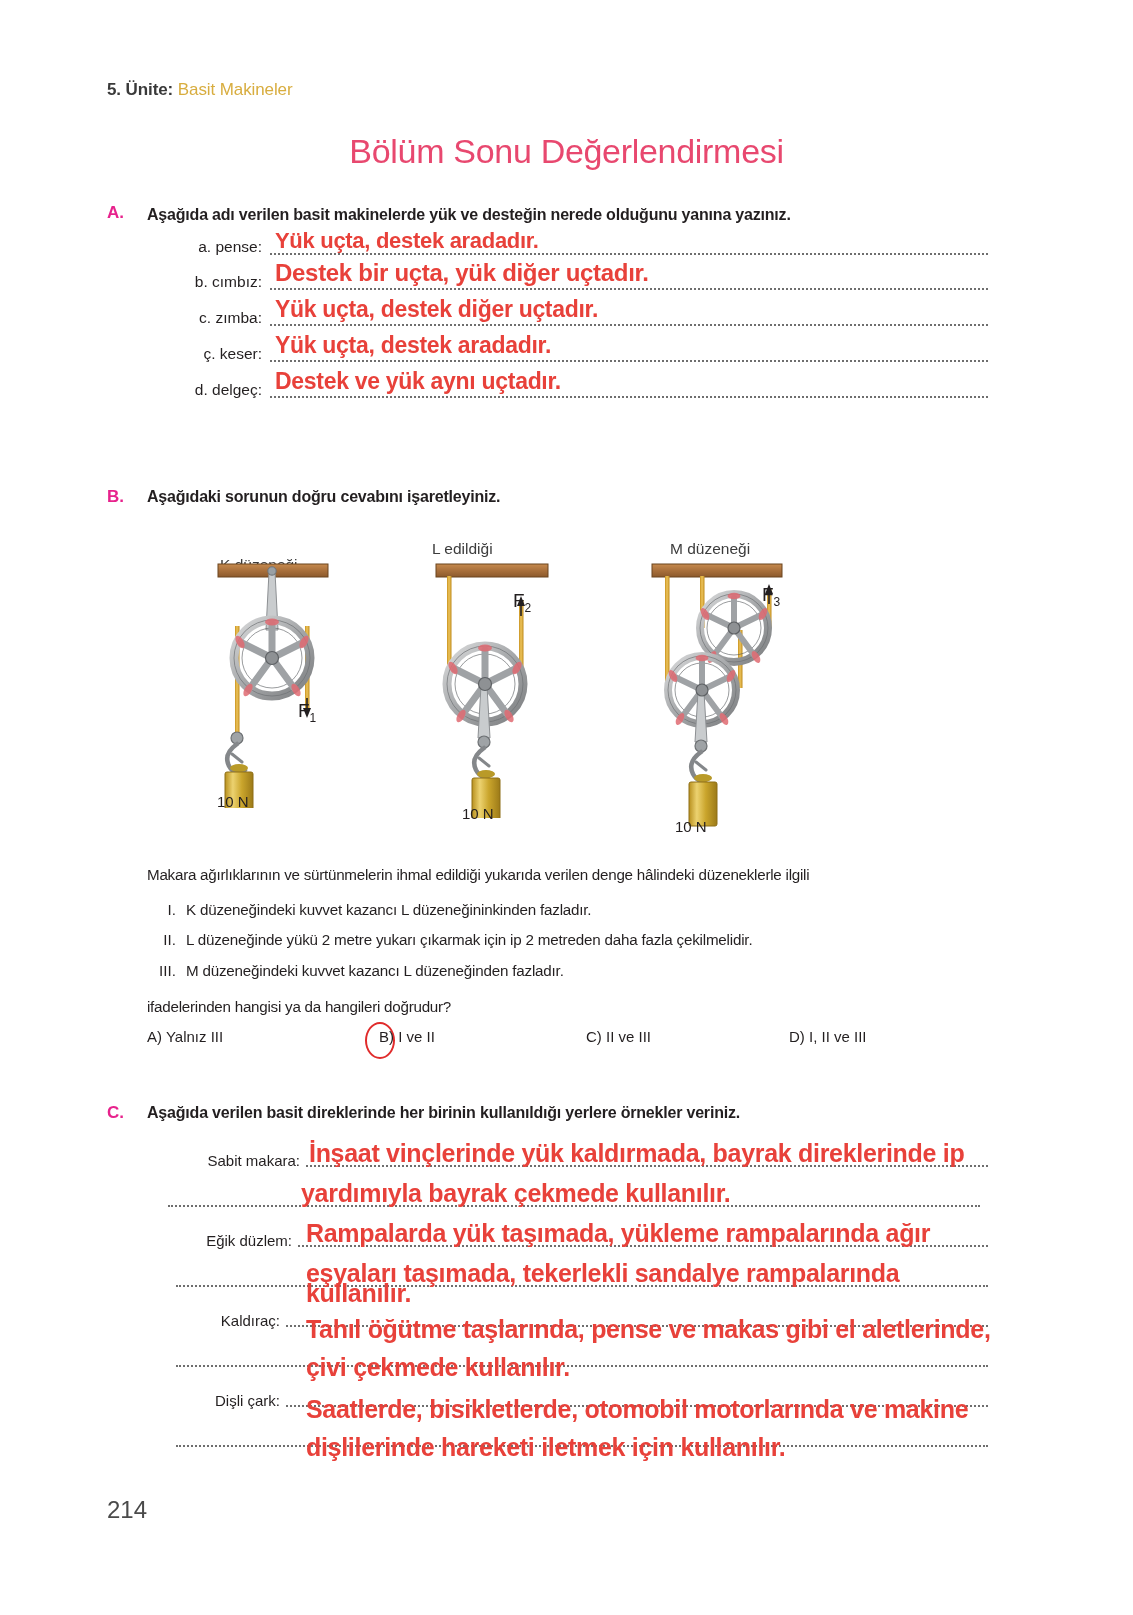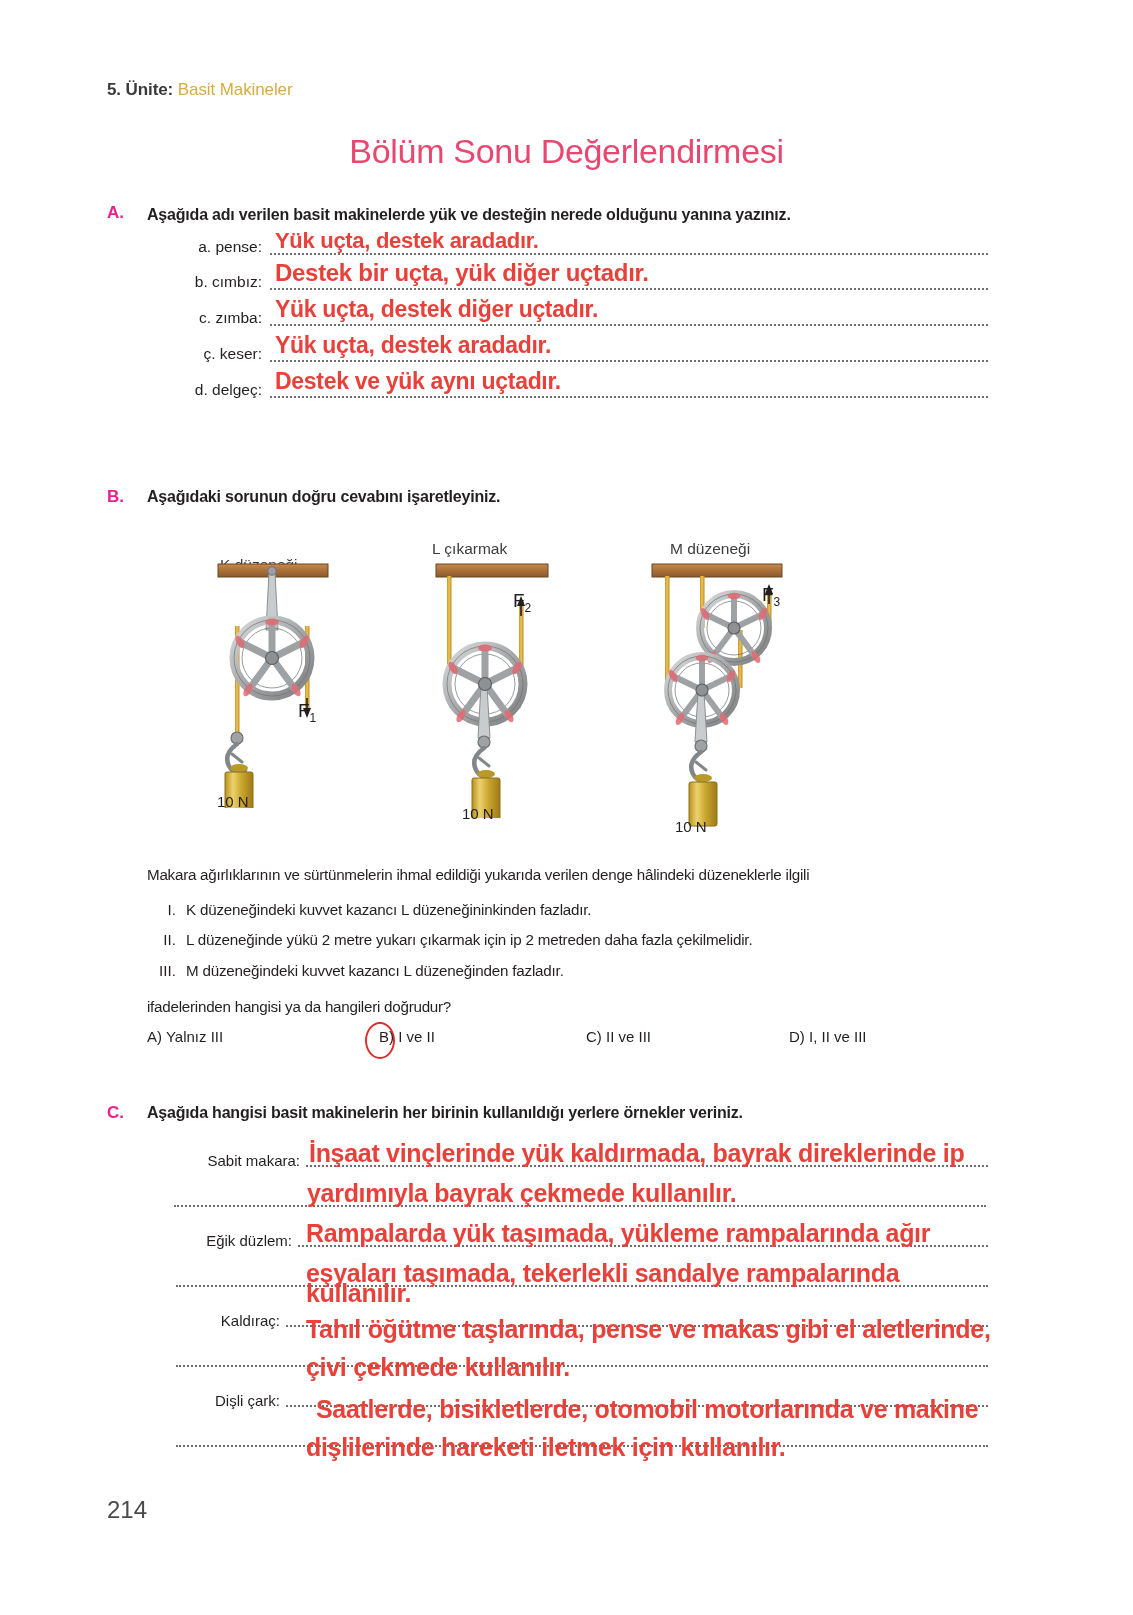--- a/index.html
+++ b/index.html
@@ -208,21 +208,21 @@
   <div class="fill-row" style="left:170px; top:371px; width:818px;">
     <div class="fill-label" style="left:0; width:92px; text-align:right;">d. delgeç:</div>
     <div class="dotline" style="left:100px; right:0;"></div>
     <div class="answer" style="left:105px; bottom:6px; font-size:23px;">Destek ve yük aynı uçtadır.</div>
   </div>
 
   <div class="sec-letter" style="left:107px; top:487px;">B.</div>
   <div class="sec-text" style="left:147px; top:488px;">Aşağıdaki sorunun doğru cevabını işaretleyiniz.</div>
 
   <div class="diag-caption" style="left:220px; top:556px;">K düzeneği</div>
-  <div class="diag-caption" style="left:432px; top:540px;">L çıkarmak</div>
+  <div class="diag-caption" style="left:432px; top:540px;">L edildiği</div>
   <div class="diag-caption" style="left:670px; top:540px;">M düzeneği</div>
 
   <svg class="diagram-svg" style="left:200px; top:558px;" width="160" height="250" viewBox="0 0 160 250">
     <defs>
       <linearGradient id="beamG" x1="0" y1="0" x2="0" y2="1">
         <stop offset="0%" stop-color="#c68a4e"></stop>
           <stop offset="50%" stop-color="#a9703c"></stop>
           <stop offset="100%" stop-color="#8c5a2c"></stop>
       </linearGradient>
       <linearGradient id="wheelG" x1="0" y1="0" x2="1" y2="1">
@@ -418,28 +418,28 @@
   <div class="opt" style="left:586px; top:1028px;">
     <span>C)</span>
     <span>II ve III</span>
   </div>
   <div class="opt" style="left:789px; top:1028px;">
     <span>D)</span>
     <span>I, II ve III</span>
   </div>
 
   <div class="sec-letter" style="left:107px; top:1103px;">C.</div>
-  <div class="sec-text" style="left:147px; top:1104px;">Aşağıda hangisi basit makinelerin her birinin kullanıldığı yerlere örnekler veriniz.</div>
+  <div class="sec-text" style="left:147px; top:1104px;">Aşağıda verilen basit direklerinde her birinin kullanıldığı yerlere örnekler veriniz.</div>
 
   <div class="fill-row" style="left:176px; top:1140px; width:812px;">
     <div class="c-label" style="left:0; width:124px; text-align:right;">Sabit makara:</div>
     <div class="dotline" style="left:130px; right:0;"></div>
     <div class="answer" style="left:133px; bottom:2px; font-size:25px;">İnşaat vinçlerinde yük kaldırmada, bayrak direklerinde ip</div>
   </div>
-  <div class="fill-row" style="left:174px; top:1180px; width:812px;">
+  <div class="fill-row" style="left:168px; top:1180px; width:812px;">
     <div class="dotline" style="left:0; right:0;"></div>
     <div class="answer" style="left:133px; bottom:2px; font-size:25px;">yardımıyla bayrak çekmede kullanılır.</div>
   </div>
 
   <div class="fill-row" style="left:176px; top:1220px; width:812px;">
     <div class="c-label" style="left:0; width:116px; text-align:right;">Eğik düzlem:</div>
     <div class="dotline" style="left:122px; right:0;"></div>
     <div class="answer" style="left:130px; bottom:2px; font-size:25px;">Rampalarda yük taşımada, yükleme rampalarında ağır</div>
   </div>
   <div class="fill-row" style="left:176px; top:1260px; width:812px;">
@@ -454,21 +454,21 @@
     <div class="answer" style="left:130px; bottom:-14px; font-size:25px;text-align:center;">Tahıl öğütme taşlarında, pense ve makas gibi el aletlerinde,</div>
   </div>
   <div class="fill-row" style="left:176px; top:1340px; width:812px;">
     <div class="dotline" style="left:0; right:0;"></div>
     <div class="answer" style="left:130px; bottom:-12px; font-size:25px;">çivi çekmede kullanılır.</div>
   </div>
 
   <div class="fill-row" style="left:176px; top:1380px; width:812px;">
     <div class="c-label" style="left:0; width:104px; text-align:right;">Dişli çark:</div>
     <div class="dotline" style="left:110px; right:0;"></div>
-    <div class="answer" style="left:140px; bottom:-14px; font-size:25px;">Saatlerde, bisikletlerde, otomobil motorlarında ve makine</div>
+    <div class="answer" style="left:130px; bottom:-14px; font-size:25px;">Saatlerde, bisikletlerde, otomobil motorlarında ve makine</div>
   </div>
   <div class="fill-row" style="left:176px; top:1420px; width:812px;">
     <div class="dotline" style="left:0; right:0;"></div>
     <div class="answer" style="left:130px; bottom:-12px; font-size:25px;">dişlilerinde hareketi iletmek için kullanılır.</div>
   </div>
 
   <div class="page-num">214</div>
 
 </div>
 

